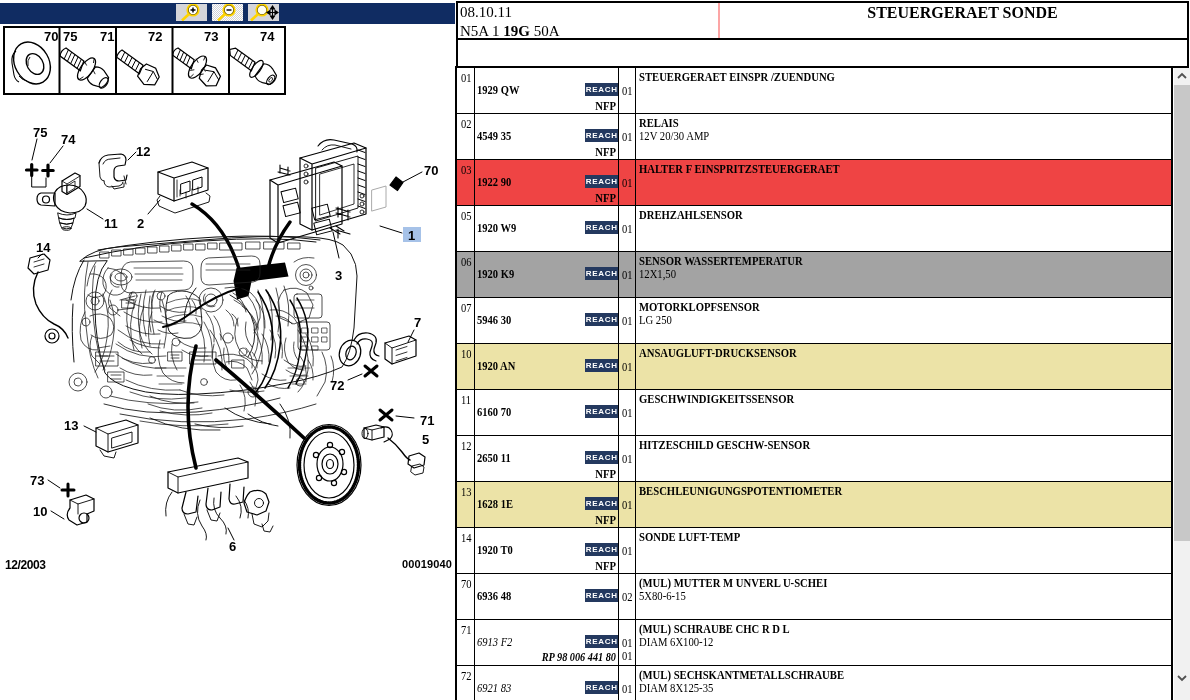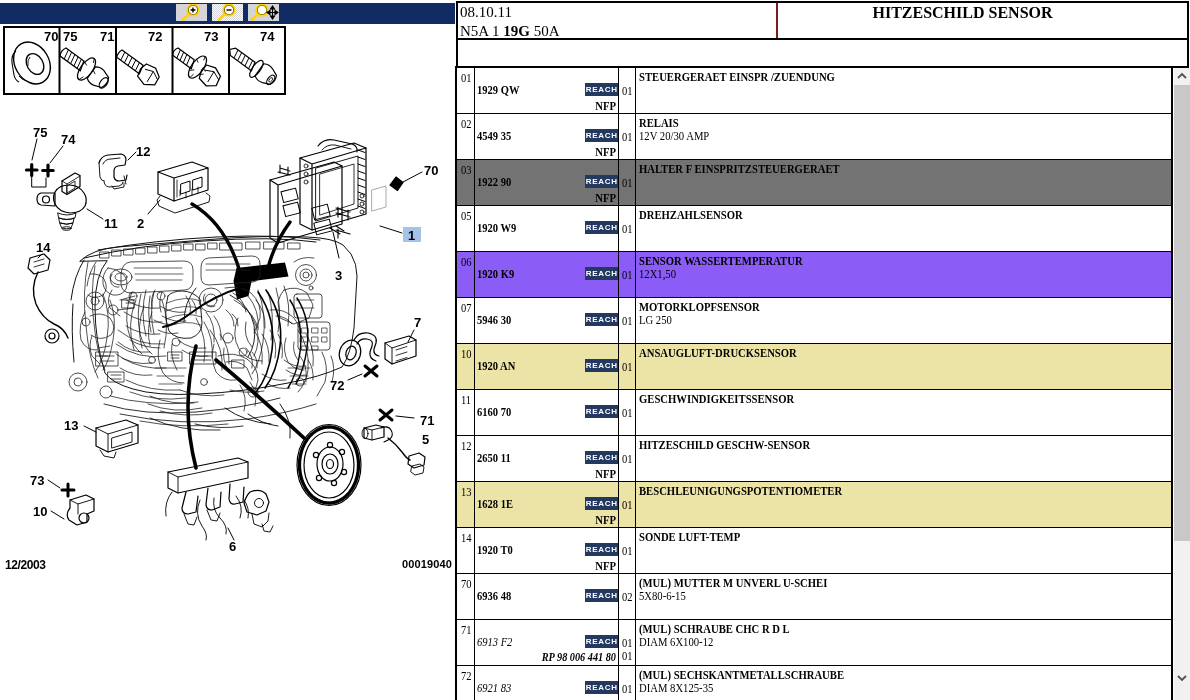--- a/index.html
+++ b/index.html
@@ -467,23 +467,23 @@
 <path d="M234 540 L228 528" stroke-width="1"></path>
 </svg>
 </div>
 
 <div class="abs" style="left:5px;top:557.5px;font:bold 12px 'Liberation Sans',sans-serif;letter-spacing:-0.4px">12/2003</div>
 
 <div class="abs" style="left:402px;top:558px;font:bold 11px 'Liberation Sans',sans-serif;letter-spacing:0.15px">00019040</div>
 
 <div class="abs serif" style="left:456px;top:1px;width:733px;height:39px;border:2px solid #000">
 
-<div class="abs" style="left:0;top:0;width:320px;height:35px;border-right:2px solid #7f1d1d;padding:0 0 0 2px;font-size:15px;line-height:19px">08.10.11<br>N5A 1 <b>19G</b> 50A</div>
-
-<div class="abs" style="left:280px;top:0;width:449px;height:35px;text-align:center;font-weight:bold;font-size:16px;padding-top:0.5px">HITZESCHILD SENSOR</div>
+<div class="abs" style="left:0;top:0;width:262px;height:35px;border-right:2px solid #fca5a5;padding:0 0 0 2px;font-size:15px;line-height:19px">08.10.11<br>N5A 1 <b>19G</b> 50A</div>
+
+<div class="abs" style="left:280px;top:0;width:449px;height:35px;text-align:center;font-weight:bold;font-size:16px;padding-top:0.5px">STEUERGERAET SONDE</div>
 </div>
 
 <div class="abs" style="left:456px;top:40px;width:733px;height:26px;border-left:2px solid #000;border-right:2px solid #000"></div>
 
 <div class="abs" style="left:455px;top:66px;width:2px;height:634px;background:#000"></div>
 
 <div class="abs" style="left:1171px;top:66px;width:2px;height:634px;background:#000"></div>
 
 <div class="abs" style="left:455px;top:66px;width:734px;height:2px;background:#000"></div>
 
@@ -505,38 +505,38 @@
 <div class="row" style="top:114px;background:#fff">
 <div class="rnum">02</div>
 <div class="part" style="">4549 35</div>
 <div class="reach">REACH</div>
 <div class="nfp">NFP</div>
 <div class="qty" style="top:15px">01</div>
 <div class="desc" style="top:1px;font-weight:bold">RELAIS</div>
 <div class="desc" style="top:14px;font-weight:normal">12V 20/30 AMP</div>
 </div>
 
-<div class="row" style="top:160px;background:#737373">
+<div class="row" style="top:160px;background:#ef4444">
 <div class="rnum">03</div>
 <div class="part" style="">1922 90</div>
 <div class="reach">REACH</div>
 <div class="nfp">NFP</div>
 <div class="qty" style="top:15px">01</div>
 <div class="desc" style="top:1px;font-weight:bold">HALTER F EINSPRITZSTEUERGERAET</div>
 </div>
 
 <div class="row" style="top:206px;background:#fff">
 <div class="rnum">05</div>
 <div class="part" style="">1920 W9</div>
 <div class="reach">REACH</div>
 <div class="qty" style="top:15px">01</div>
 <div class="desc" style="top:1px;font-weight:bold">DREHZAHLSENSOR</div>
 </div>
 
-<div class="row" style="top:252px;background:#8b5cf6">
+<div class="row" style="top:252px;background:#a3a3a3">
 <div class="rnum">06</div>
 <div class="part" style="">1920 K9</div>
 <div class="reach">REACH</div>
 <div class="qty" style="top:15px">01</div>
 <div class="desc" style="top:1px;font-weight:bold">SENSOR WASSERTEMPERATUR</div>
 <div class="desc" style="top:14px;font-weight:normal">12X1,50</div>
 </div>
 
 <div class="row" style="top:298px;background:#fff">
 <div class="rnum">07</div>

